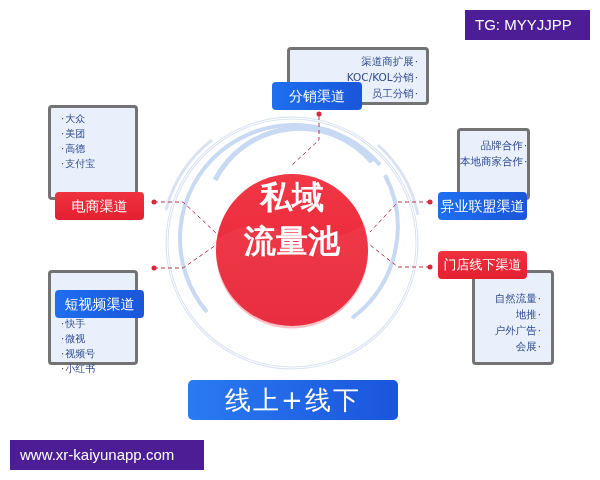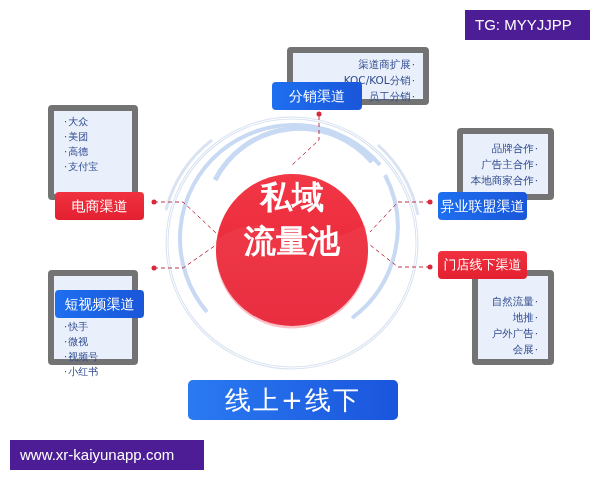--- a/index.html
+++ b/index.html
@@ -5,21 +5,21 @@
   html, body { margin:0; padding:0; }
   body {
     width:600px; height:480px; position:relative; overflow:hidden;
     background:#ffffff;
     font-family: "DejaVu Sans", "Liberation Sans", sans-serif;
   }
   .abs { position:absolute; }
   .list-box {
     position:absolute;
     background:#e9f0fb;
-    border:6px solid #737373;
+    border:3px solid #737373;
     border-radius:4px;
     box-sizing:border-box;
     color:#2f4a8e;
     font-size:10.5px;
     line-height:16px;
   }
   .list-box .item { white-space:nowrap; }
   .list-left .item::before { content:"·"; margin-right:1px; color:#2f4a8e; }
   .list-right { text-align:right; }
   .list-right .item::after { content:"·"; margin-left:1px; color:#2f4a8e; }
@@ -145,23 +145,22 @@
 
 <div class="list-box list-left" style="left:48px;top:270px;width:90px;height:95px;padding:28px 0 0 10px;font-size:10px;line-height:15px;">
   <div class="item">抖音</div>
   <div class="item">快手</div>
   <div class="item">微视</div>
   <div class="item">视频号</div>
   <div class="item">小红书</div>
 </div>
 <div class="tag blue" style="left:55px;top:250px;width:89px;margin-top:40px;">短视频渠道</div>
 
-<div class="list-box list-right" style="left:457px;top:128px;width:97px;height:72px;padding:6px 10px 0 0;">
+<div class="list-box list-right" style="left:457px;top:128px;width:73px;height:72px;padding:6px 0 0 0;">
   <div class="item">品牌合作</div>
-  <div class="item">广告主合作</div>
   <div class="item">本地商家合作</div>
 </div>
 <div class="tag blue" style="left:438px;top:192px;width:89px;">异业联盟渠道</div>
 
 <div class="list-box list-right" style="left:472px;top:270px;width:82px;height:95px;padding:17px 10px 0 0;">
   <div class="item">自然流量</div>
   <div class="item">地推</div>
   <div class="item">户外广告</div>
   <div class="item">会展</div>
 </div>

